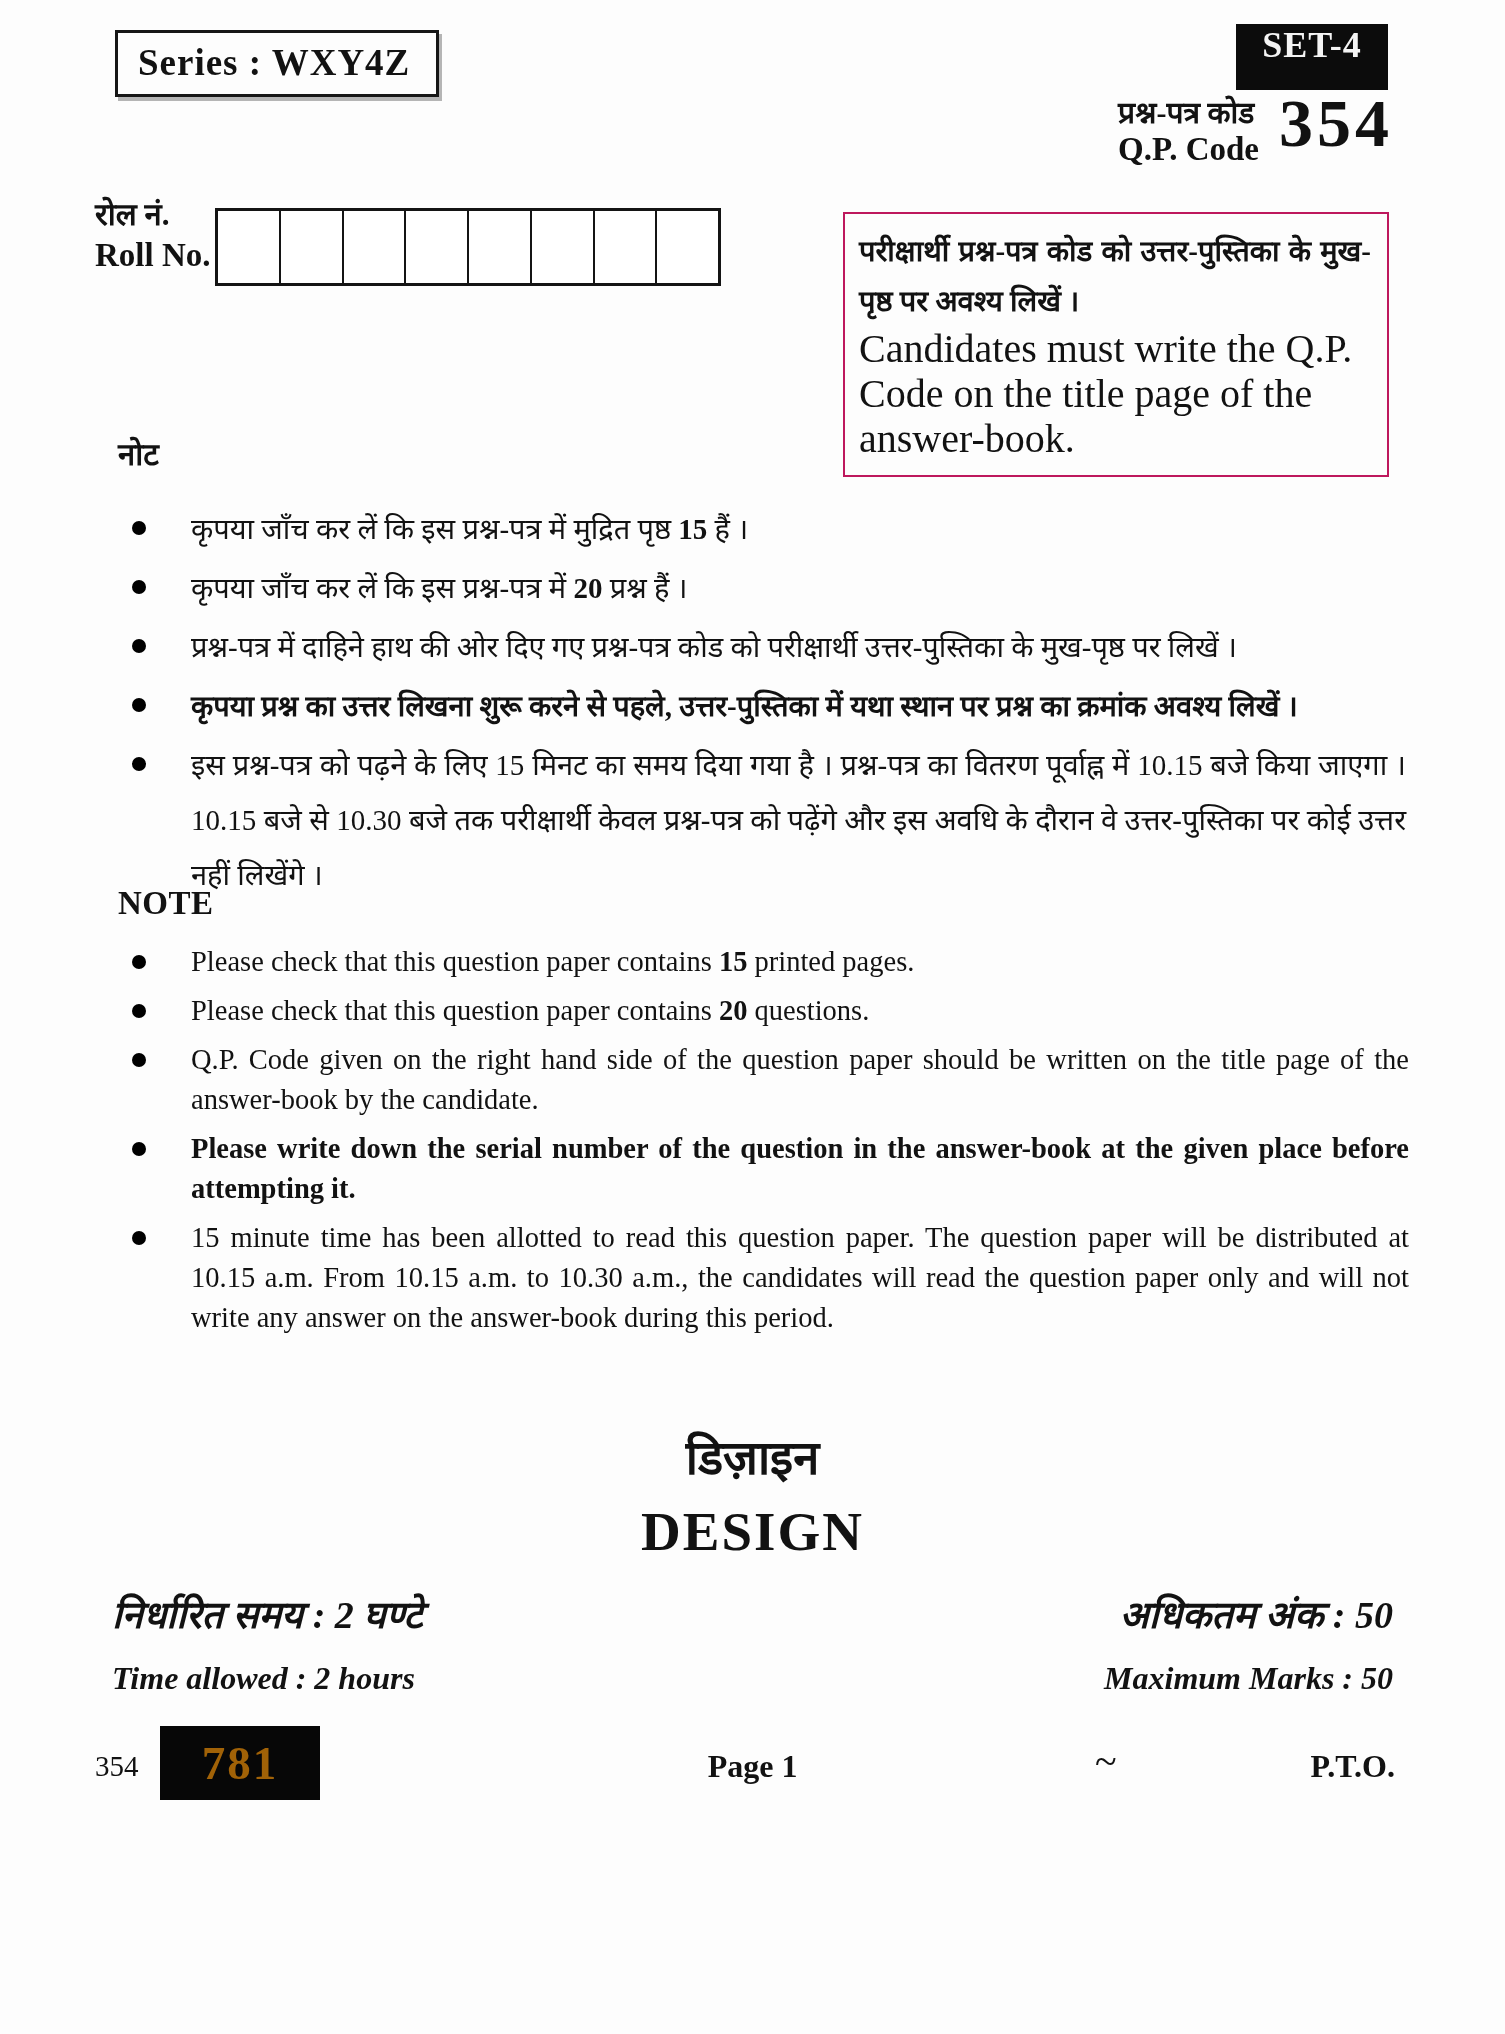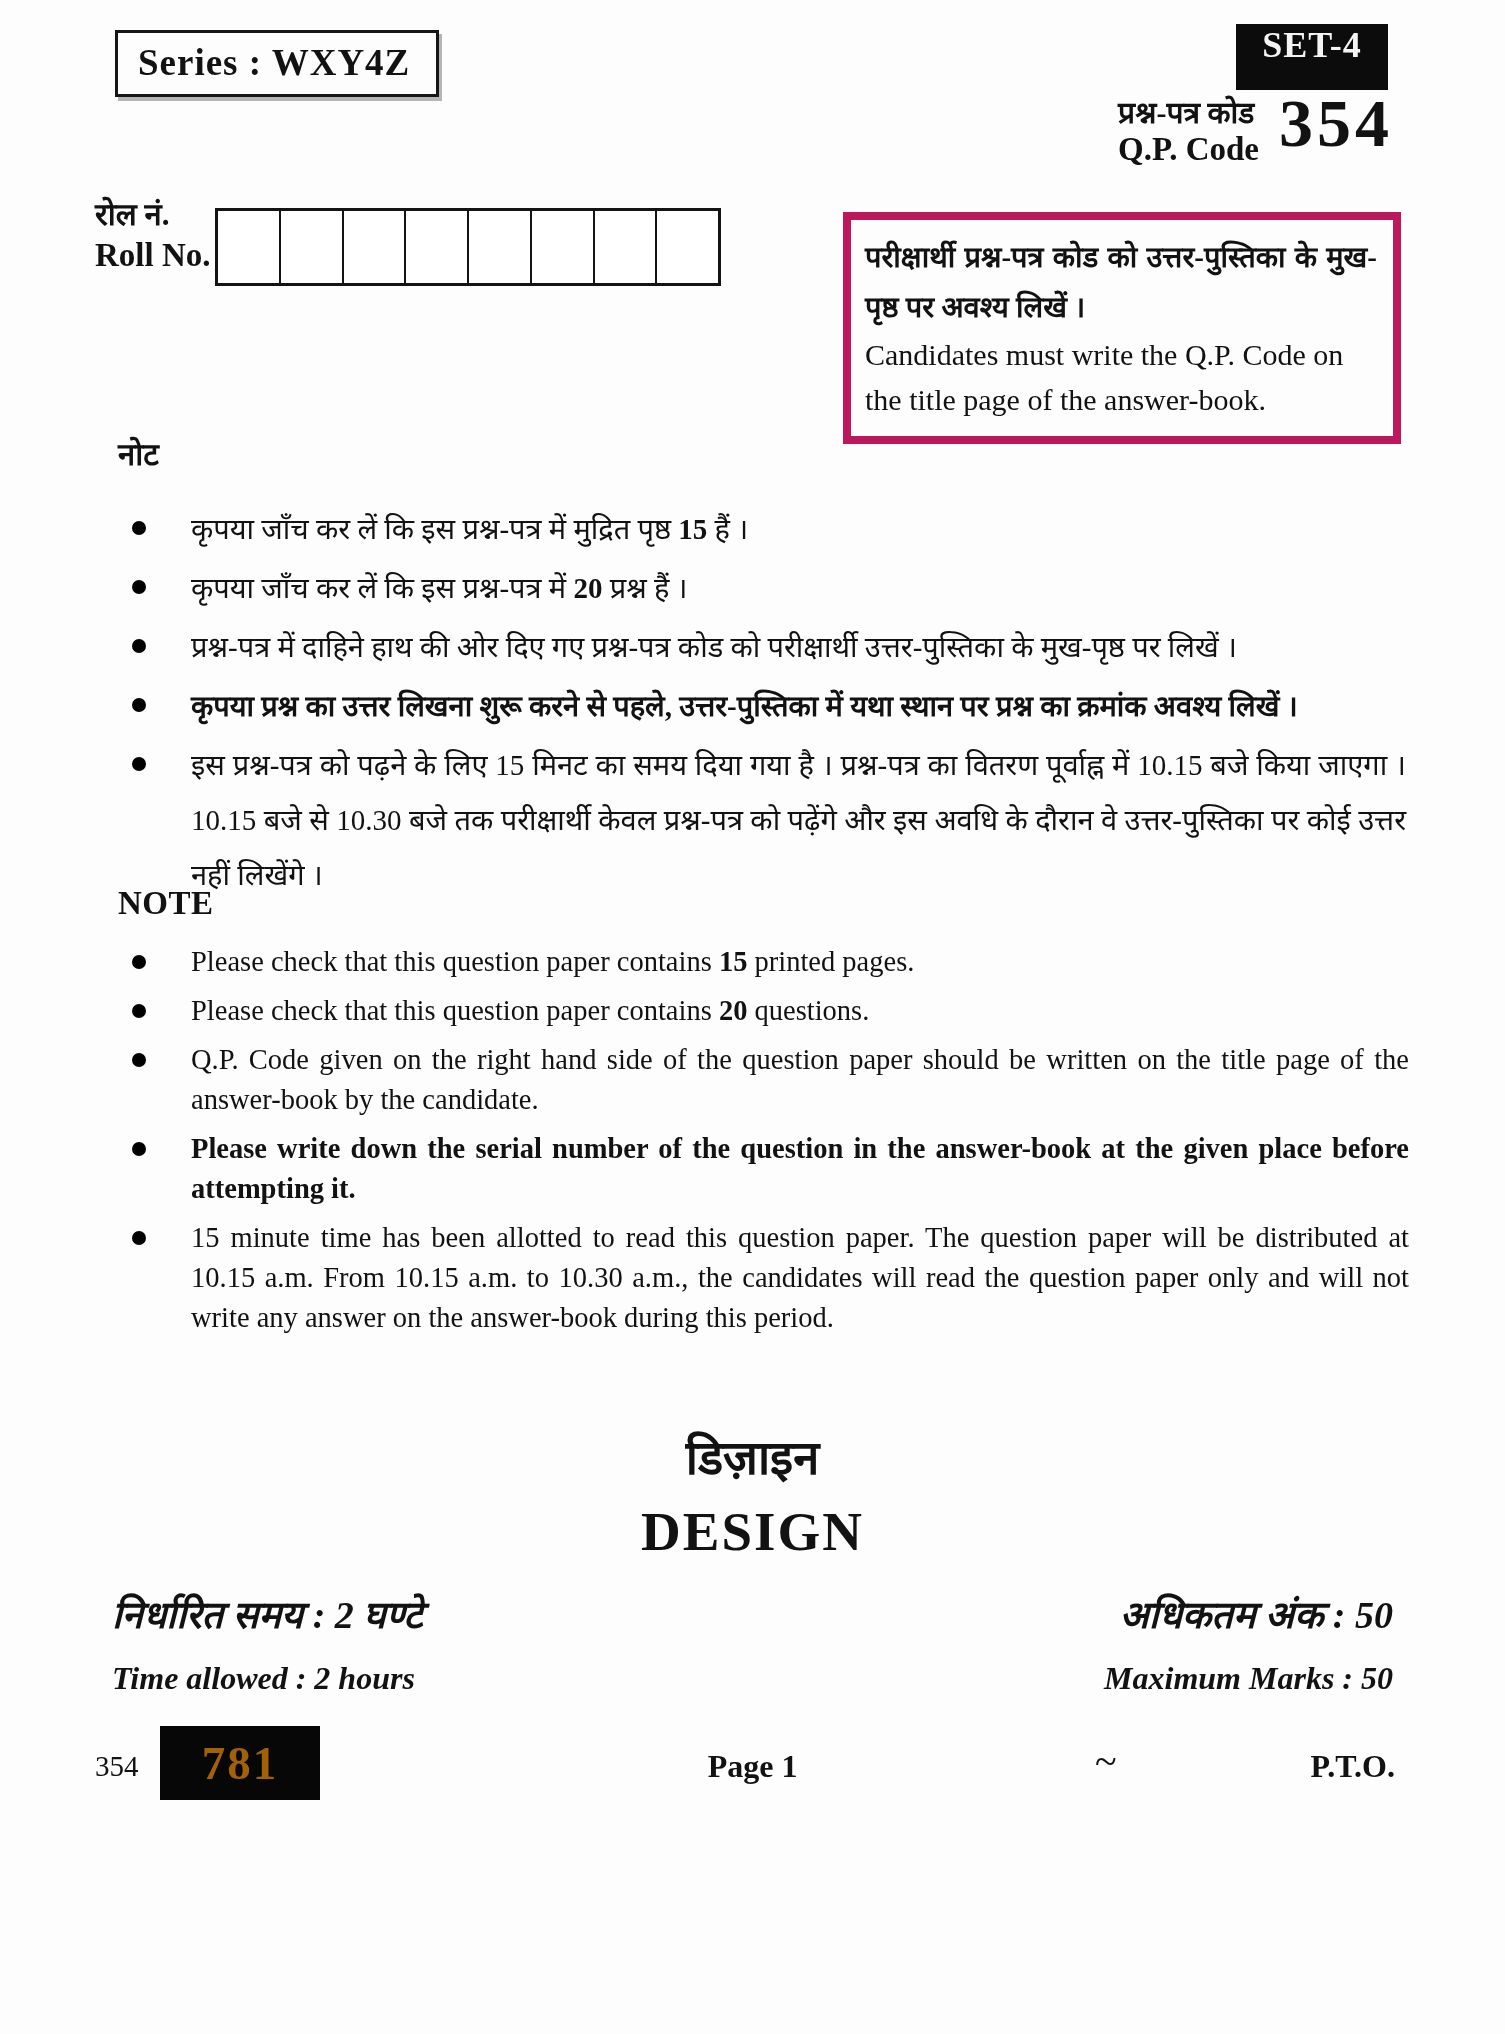--- a/index.html
+++ b/index.html
@@ -35,24 +35,24 @@
   .roll-hi{font-size:31px;font-weight:bold;}
   .roll-en{font-size:33px;font-weight:bold;}
   .roll-boxes{
     position:absolute;left:215px;top:208px;width:500px;height:72px;
     display:flex;border:3px solid #141414;background:#fff;
   }
   .roll-cell{flex:1;border-right:2px solid #141414;}
   .roll-cell:last-child{border-right:none;}
   .notice-box{
     position:absolute;left:843px;top:212px;width:512px;
-    border:8px solid #be185d;padding:12px 16px 14px 14px;background:#fdfdfd;
+    border:2px solid #be185d;padding:12px 16px 14px 14px;background:#fdfdfd;
   }
   .notice-hi{font-size:29px;font-weight:bold;line-height:50px;text-align:justify;}
-  .notice-en{font-size:30px;line-height:45px;}
+  .notice-en{font-size:40px;line-height:45px;}
   
   .note-hi{position:absolute;left:118px;top:432px;width:1300px;}
   .note-hi .heading{font-size:31px;font-weight:bold;margin:0 0 28px 0;}
   .bullet-item{display:flex;align-items:flex-start;}
   .dot{flex:0 0 14px;width:14px;height:14px;border-radius:50%;background:#000;margin-left:14px;}
   .bullets-hi .bullet-item{margin-bottom:4px;}
   .bullets-hi .dot{margin-top:19px;}
   .bullets-hi .bullet-text{margin-left:45px;width:1215px;font-size:29px;line-height:55px;text-align:justify;}
   .bullets-hi .bullet-item.bold .bullet-text{font-weight:bold;}
   .note-en{position:absolute;left:118px;top:885px;width:1300px;}

